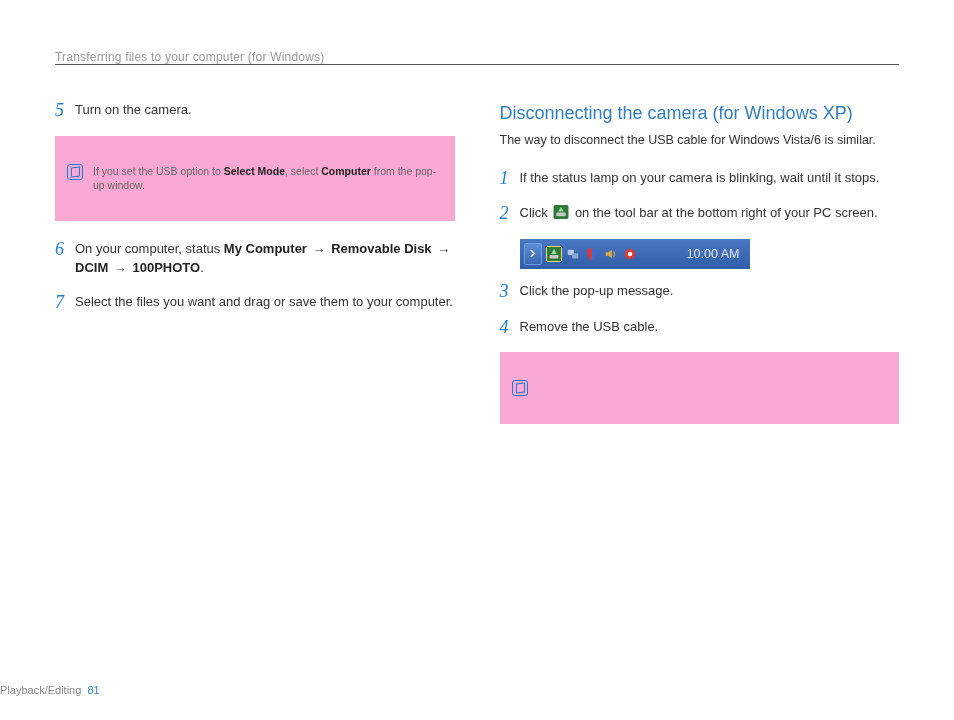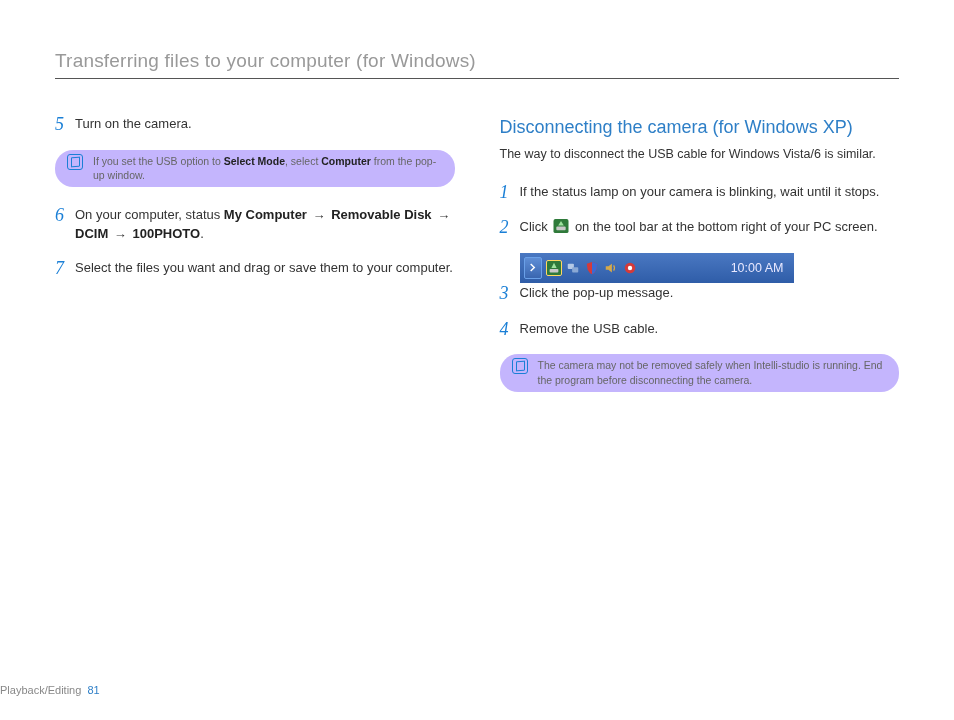--- a/index.html
+++ b/index.html
@@ -6,24 +6,23 @@
   body {
     width: 954px;
     height: 720px;
     background: #ffffff;
     font-family: Arial, Helvetica, sans-serif;
     color: #333;
     padding: 50px 55px 30px 55px;
     position: relative;
   }
   .header-title {
-    font-size: 19px;
+    font-size: 12px;
     color: #999;
     font-weight: 300;
-    padding-bottom: 6px;
     border-bottom: 1px solid #555;
     letter-spacing: 0.2px;
   }
   .columns {
     display: flex;
     gap: 45px;
     margin-top: 35px;
   }
   .col { flex: 1; font-size: 13px; line-height: 1.5; color: #333; }
   .step { display: flex; margin-bottom: 14px; }
@@ -34,30 +33,29 @@
     font-family: Georgia, serif;
     width: 20px;
     flex-shrink: 0;
     line-height: 1.2;
   }
   .step-body { flex: 1; }
   .bullet { display: flex; margin-top: 6px; margin-left: 0px; font-size: 12px; color:#444; }
   .bullet::before { content: "•"; margin-right: 8px; color: #666; }
   .arrow { padding: 0 2px; }
   .note-box {
-    background: #c4b5fd;
-    padding: 4px 12px;
+    background: #f9a8d4;
+    padding: 28px 12px;
     margin: 10px 0 18px 0;
     display: flex;
     gap: 10px;
     align-items: flex-start;
     font-size: 10.5px;
     color: #666;
     line-height: 1.4;
-    border-radius: 18px;
   }
   .note-icon {
     width: 16px; height: 16px;
     border: 1.5px solid #1a7fd6;
     border-radius: 3px;
     color: #1a7fd6;
     flex-shrink: 0;
     position: relative;
   }
   .note-icon::after {
@@ -81,23 +79,23 @@
     margin-bottom: 18px;
   }
   .inline-icon {
     display: inline-block;
     width: 16px; height: 15px;
     vertical-align: -3px;
     margin: 0 2px;
   }
   .taskbar {
     height: 30px;
-    width: 274px;
+    width: 230px;
     background: linear-gradient(#4a78c2, #2f5da8);
-    margin: 12px 0 0 20px;
+    margin: 12px 0 12px 20px;
     display: flex;
     align-items: center;
     position: relative;
     color: #fff;
     font-size: 12px;
   }
   .tb-arrow {
     width: 18px; height: 22px;
     background: linear-gradient(#5e8ed6, #3a66b0);
     border: 1px solid #6aa0e8;
@@ -245,21 +243,20 @@
       <div class="step-body">Click the pop-up message.</div>
     </div>
 
     <div class="step">
       <div class="step-num">4</div>
       <div class="step-body">Remove the USB cable.</div>
     </div>
 
     <div class="note-box">
       <div class="note-icon"></div>
-      <div>The camera may not be removed safely when Intelli-studio is running. End the program before disconnecting the camera.</div>
     </div>
 
   </div>
 </div>
 
 <div class="footer">
   <span>Playback/Editing</span>&nbsp;&nbsp;<span class="pg">81</span>
 </div>
 
 </body></html>

